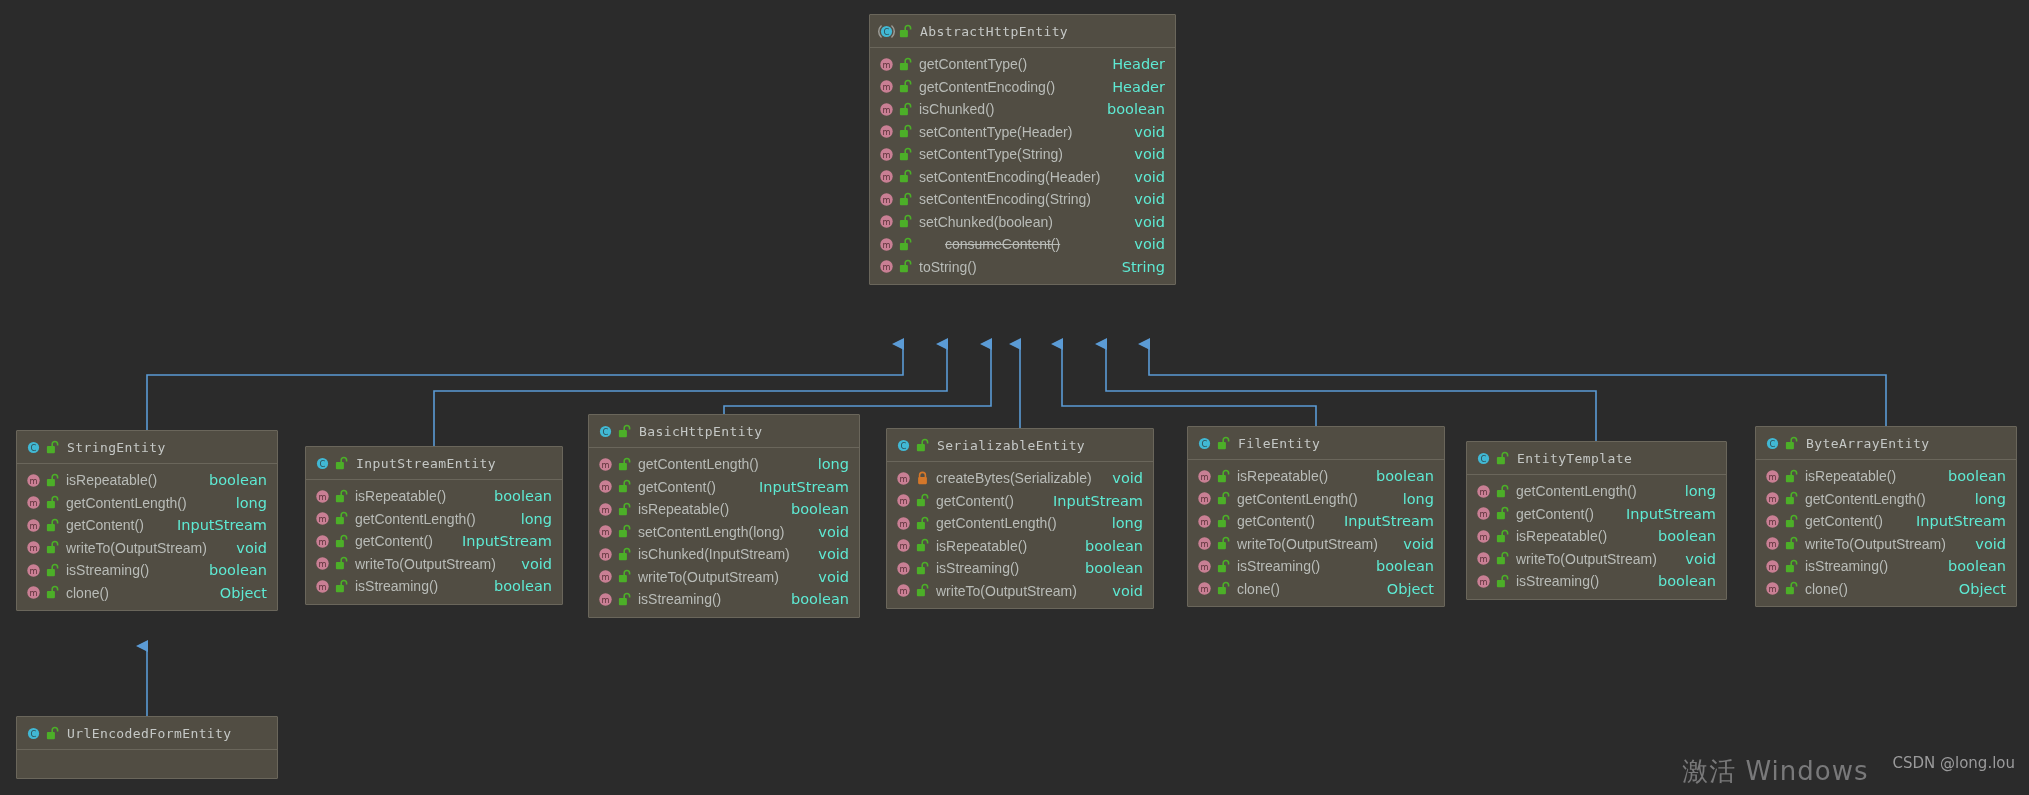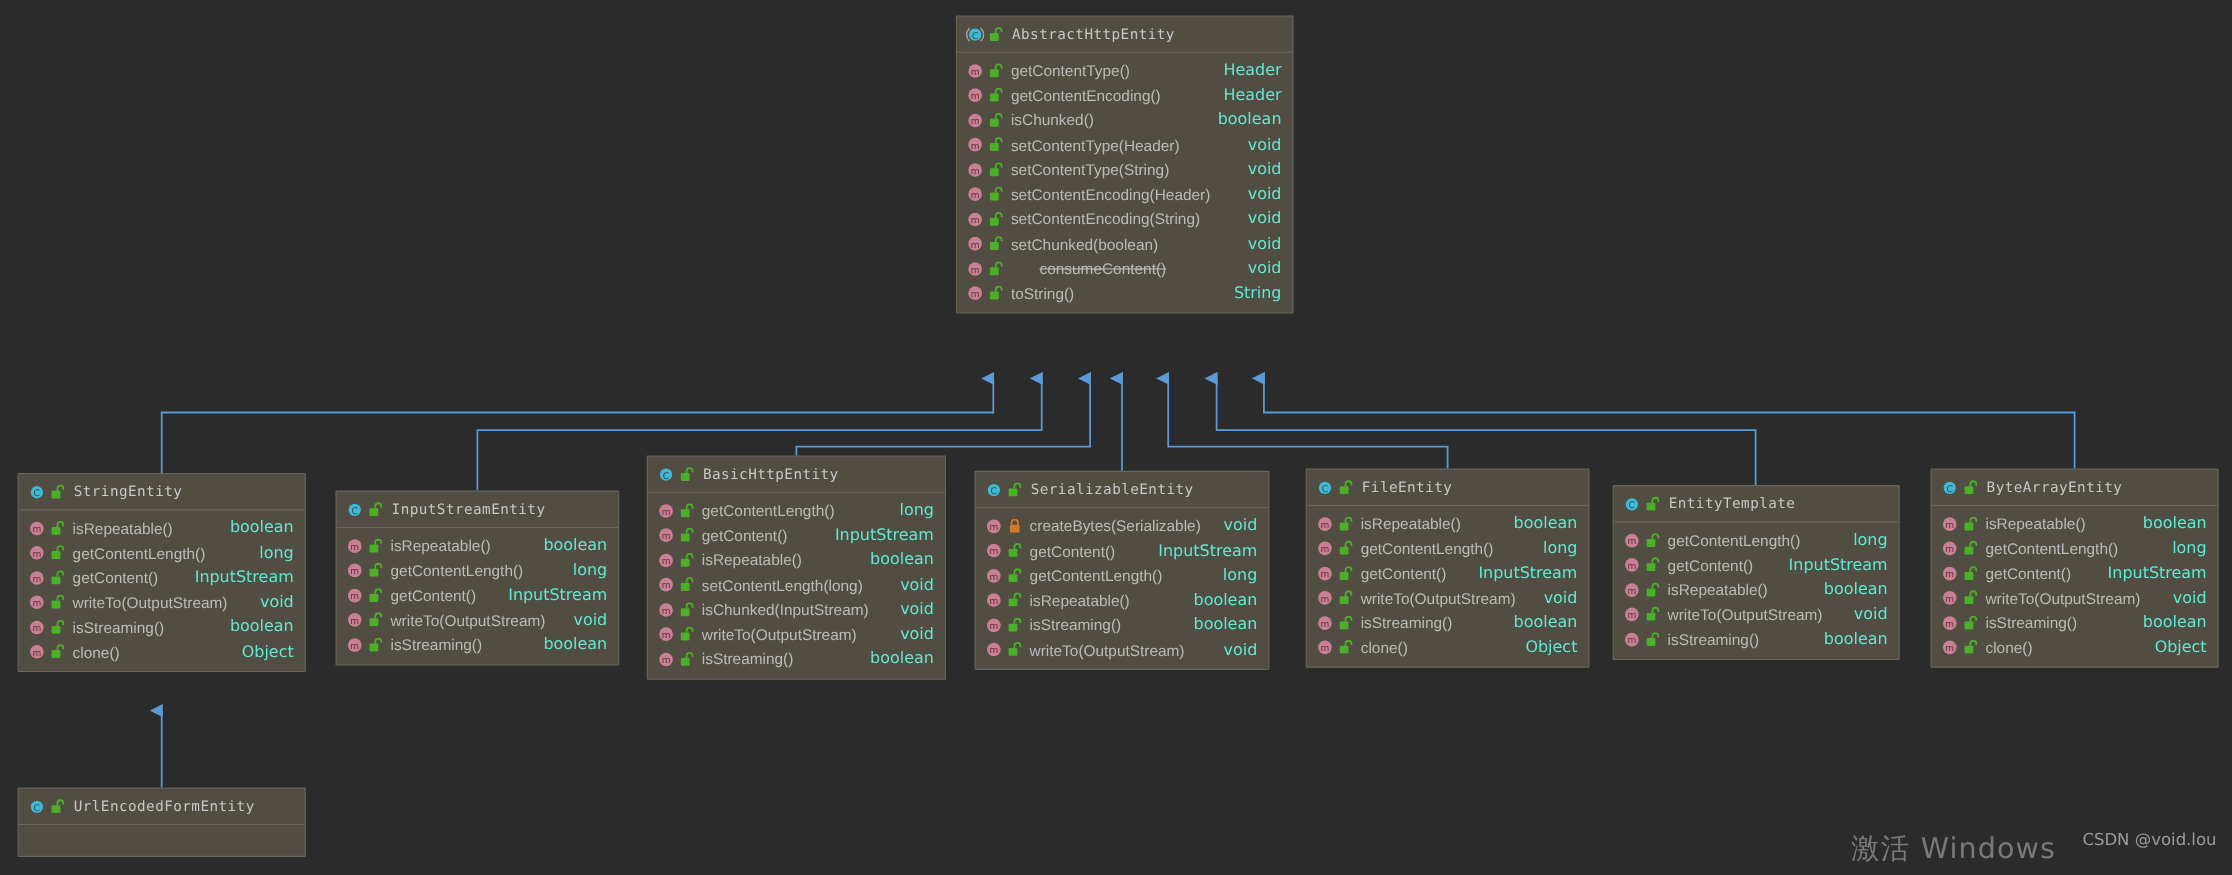--- a/index.html
+++ b/index.html
@@ -886,15 +886,15 @@
               </svg></span>
             <span class="uml-sig">clone()</span>
             <span class="uml-type">Object</span>
           </div>
         </div>
       </div>
     </div>
 
   <div class="watermark">
     <span class="wm-activate">激活 Windows</span>
-    <span class="wm-credit">CSDN @void.lou</span>
+    <span class="wm-credit">CSDN @long.lou</span>
   </div>
 </div>
 
 </body></html>

